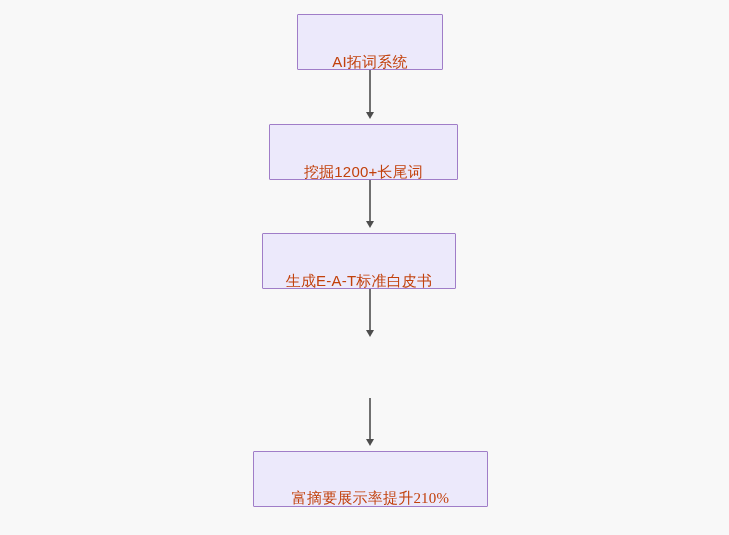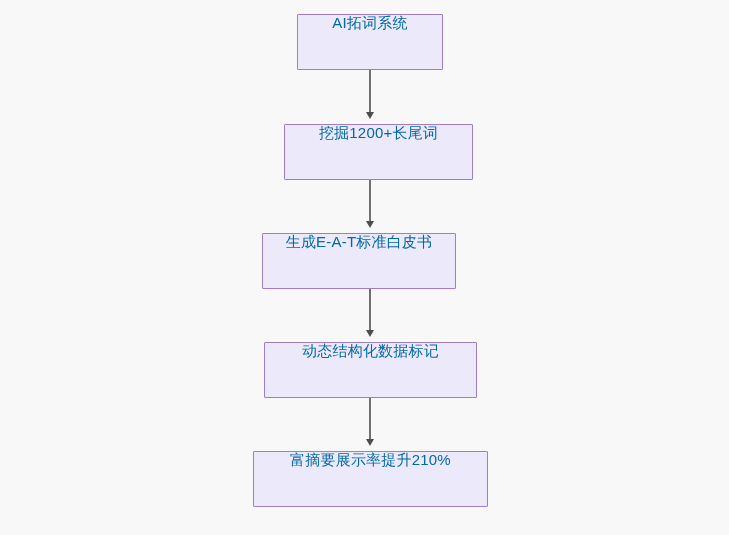--- a/index.html
+++ b/index.html
@@ -18,23 +18,23 @@
     width: 729px;
     height: 535px;
   }
   .node {
     position: absolute;
     box-sizing: border-box;
     background: #ece9fb;
     border: 1.6px solid #a07dc8;
     border-radius: 1px;
     display: flex;
-    align-items: flex-start;
+    align-items: flex-end;
     justify-content: center;
-    color: #0369a1;
+    color: #c2410c;
     font-size: 15px;
     line-height: 1;
     letter-spacing: 0.2px;
     white-space: nowrap;
   }
   .node-label {
     display: block;
     text-align: center;
   }
   .edge {
@@ -65,29 +65,26 @@
   <div class="edge" style="left:369px; top:289px; height:46px;"></div>
   <div class="arrowhead" style="left:365.5px; top:330px;"></div>
 
   <div class="edge" style="left:369px; top:398px; height:46px;"></div>
   <div class="arrowhead" style="left:365.5px; top:439px;"></div>
 
   <div class="node" style="left:297px; top:14px; width:146px; height:56px;">
     <span class="node-label">AI拓词系统</span>
   </div>
 
-  <div class="node" style="left:284px; top:124px; width:189px; height:56px;">
+  <div class="node" style="left:269px; top:124px; width:189px; height:56px;">
     <span class="node-label">挖掘1200+长尾词</span>
   </div>
 
   <div class="node" style="left:262px; top:233px; width:194px; height:56px;">
     <span class="node-label">生成E-A-T标准白皮书</span>
   </div>
 
-  <div class="node" style="left:264px; top:342px; width:213px; height:56px;">
-    <span class="node-label">动态结构化数据标记</span>
-  </div>
 
-  <div class="node" style="left:253px; top:451px; width:235px; height:56px;">
+  <div class="node" style="left:253px; top:451px; width:235px; height:56px;font-family:Liberation Serif, serif;">
     <span class="node-label">富摘要展示率提升210%</span>
   </div>
 
 </div>
 
 </body></html>

